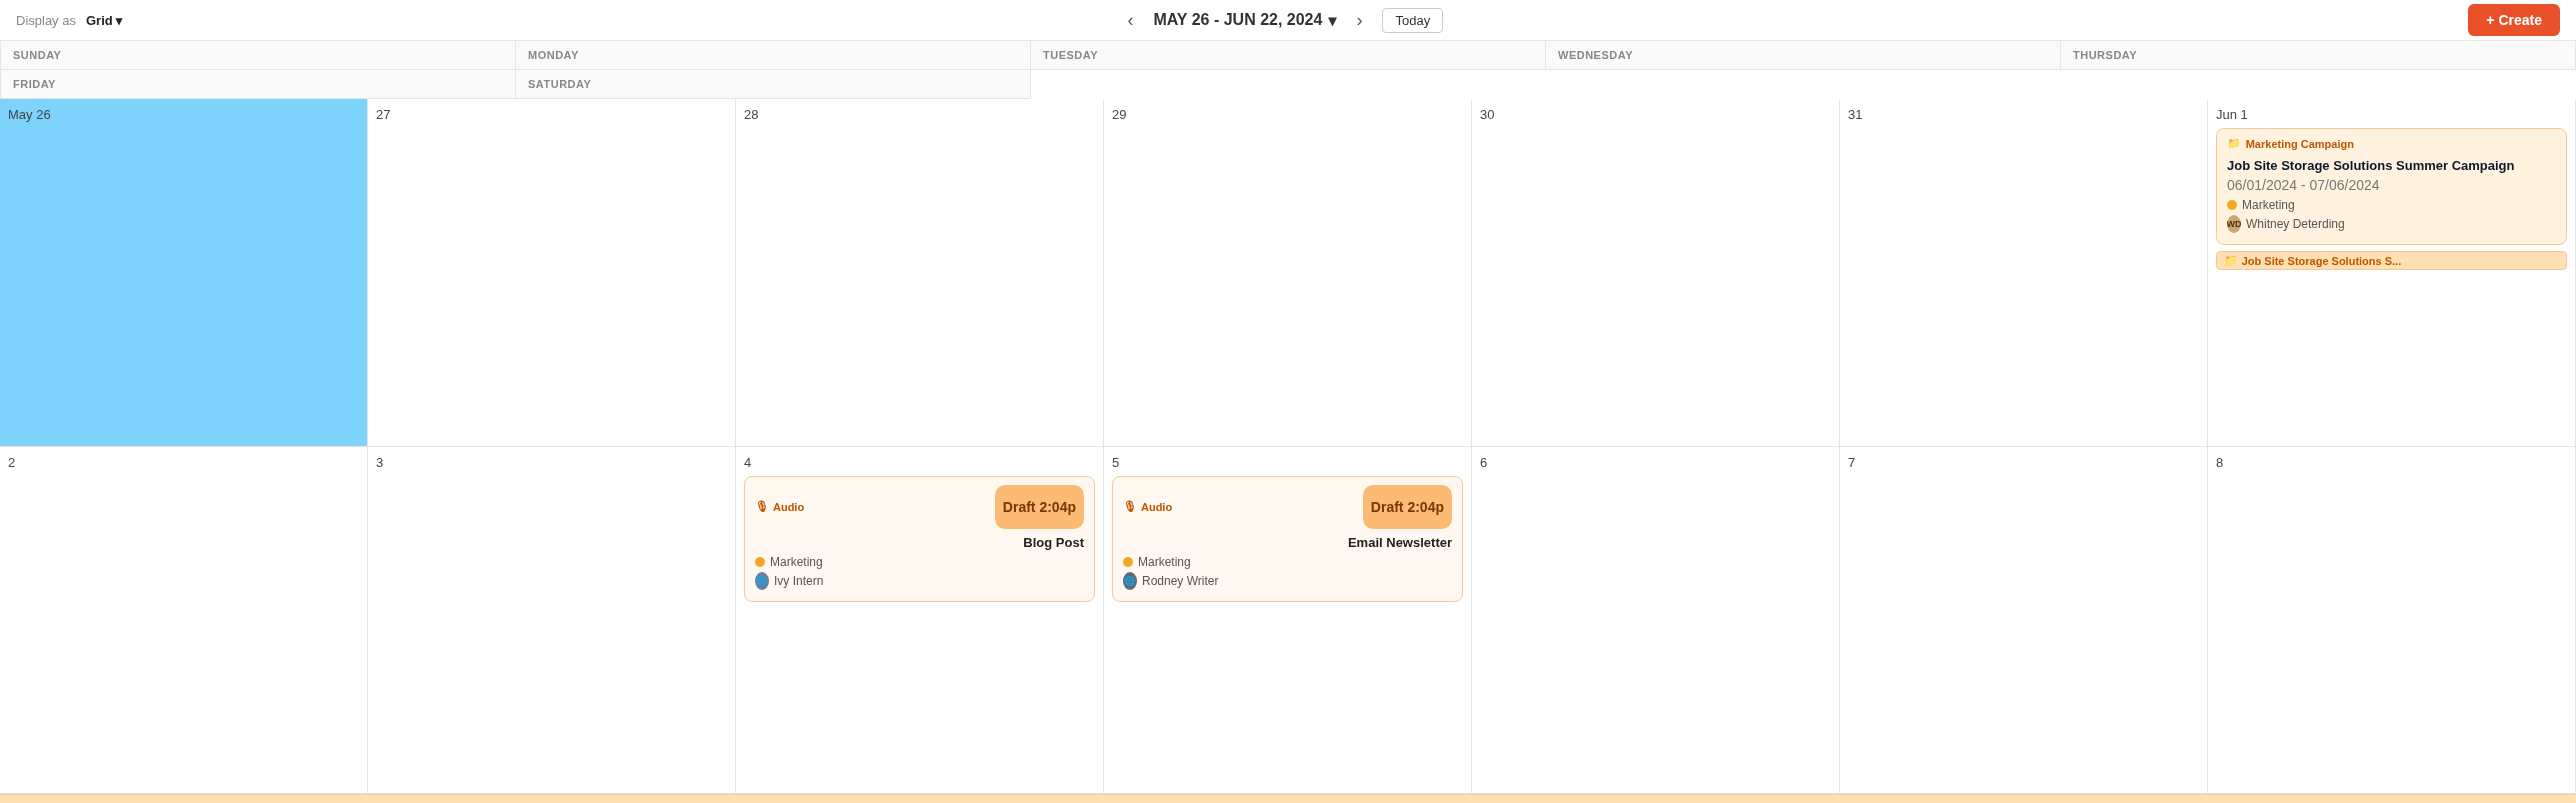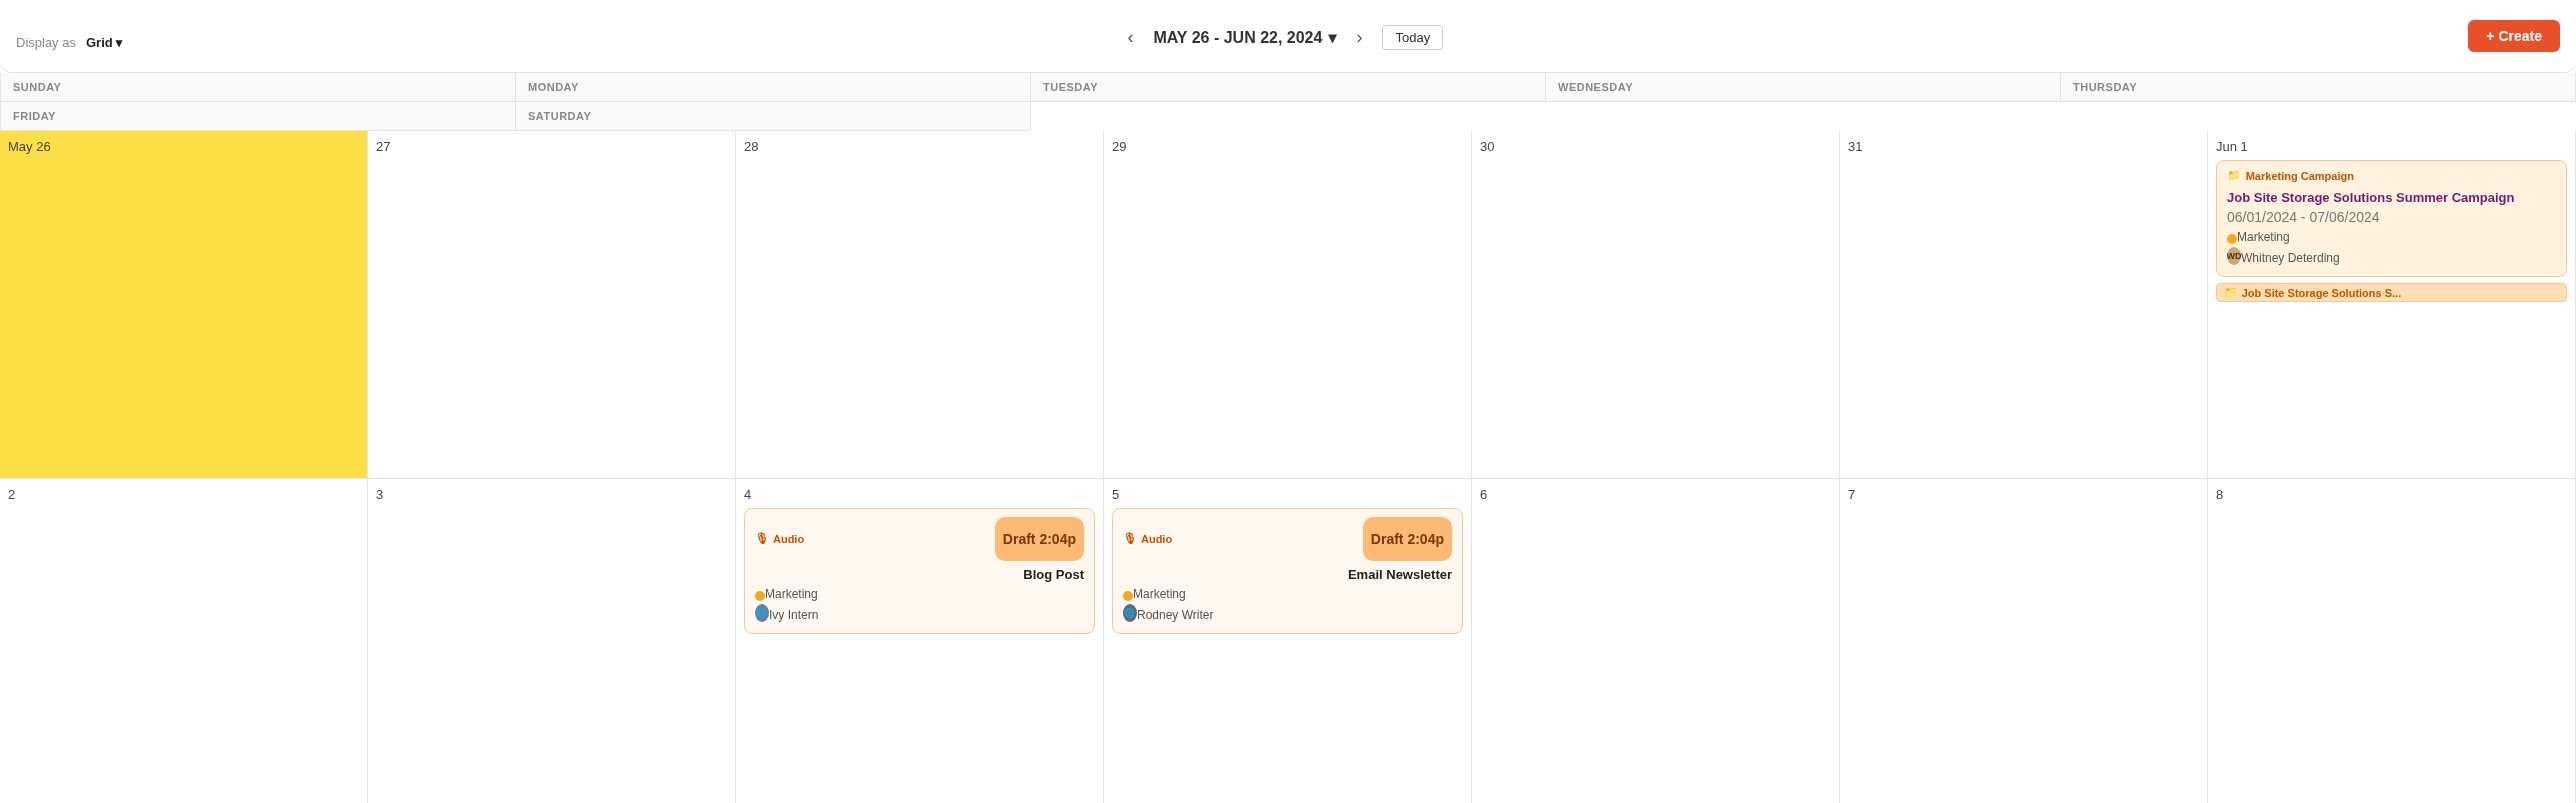--- a/index.html
+++ b/index.html
@@ -1,25 +1,24 @@
 <!DOCTYPE html>
 <html><head>
   <meta charset="utf-8">
   <style>
     * { box-sizing: border-box; margin: 0; padding: 0; }
     body { font-family: -apple-system, BlinkMacSystemFont, 'Segoe UI', sans-serif; background: #fff; font-size: 13px; color: #333; }
 
     
     .toolbar {
       display: flex;
-      align-items: flex-end;
-      padding: 20px 16px;
+      align-items: center;
+      padding: 4px 16px;
       border-bottom: 1px solid #e5e5e5;
       background: #fff;
-      border-radius: 12px;
     }
     .display-as {
       display: flex;
       align-items: center;
       gap: 6px;
       font-size: 13px;
       color: #555;
     }
     .display-as-label { color: #888; }
     .grid-btn {
@@ -100,21 +99,21 @@
     }
     .day-cell {
       border-right: 1px solid #e5e5e5;
       border-bottom: 1px solid #e5e5e5;
       padding: 8px;
       min-height: 198px;
       vertical-align: top;
       position: relative;
       background: #fff;
     }
-    .day-cell.faded { background: #fde047; }
+    .day-cell.faded { background: #7dd3fc; }
     .day-number {
       font-size: 13px;
       color: #444;
       margin-bottom: 6px;
       font-weight: 400;
     }
 
     
     .event-card {
       background: #fff8f0;
@@ -148,21 +147,22 @@
     }
     .event-title {
       font-weight: 700;
       font-size: 13px;
       color: #222;
       margin-bottom: 5px;
       text-align: right;
     }
     .event-meta {
       display: flex;
-      align-items: flex-end;
+      align-items: center;
+      gap: 5px;
       font-size: 12px;
       color: #555;
       margin-bottom: 3px;
     }
     .dot {
       width: 10px;
       height: 10px;
       border-radius: 50%;
       display: inline-block;
       flex-shrink: 0;
@@ -202,21 +202,21 @@
       align-items: center;
       gap: 5px;
       font-size: 11px;
       font-weight: 600;
       color: #c05500;
       margin-bottom: 6px;
     }
     .campaign-title {
       font-weight: 700;
       font-size: 13px;
-      color: #701a75;
+      color: #0f172a;
       margin-bottom: 4px;
       margin-top: 8px;
     }
     .campaign-dates {
       font-size: 14px;
       color: #777;
       margin-bottom: 5px;
     }
 
     

